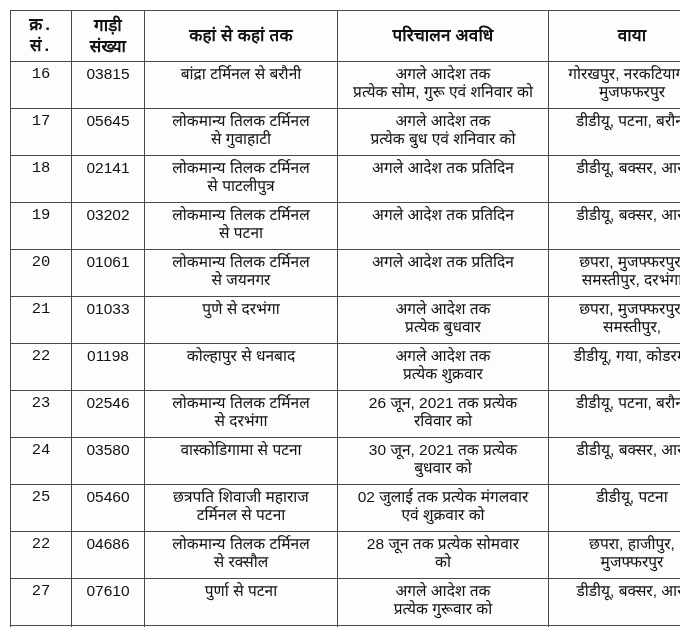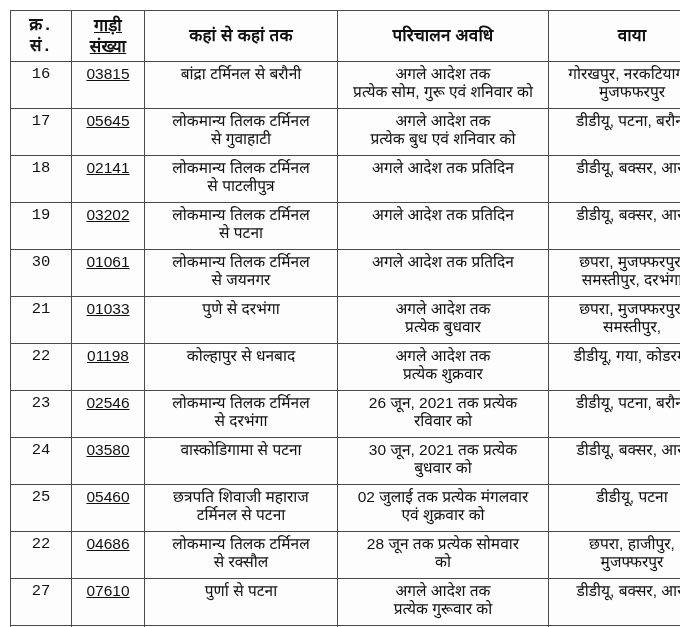--- a/index.html
+++ b/index.html
@@ -49,21 +49,20 @@
     font-weight: normal;
   }
   td.col-sno,
   th.col-sno {
     width: 52px;
     font-family: Liberation Mono, monospace;
   }
   td.col-num,
   th.col-num {
     width: 64px;
-    text-decoration: underline;
   }
   td.col-route,
   th.col-route {
     width: 184px;
     margin-left: 8px;
   }
   td.col-period,
   th.col-period {
     width: 202px;
   }
@@ -202,21 +201,21 @@
               <span>अगले आदेश तक प्रतिदिन</span>
             </span>
           </td>
           <td class="col-via">
             <span class="cell-lines">
               <span>डीडीयू, बक्सर, आरा</span>
             </span>
           </td>
         </tr>
         <tr>
-          <td class="col-sno">30</td>
+          <td class="col-sno">20</td>
           <td class="col-num">01061</td>
           <td class="col-route">
             <span class="cell-lines">
               <span>लोकमान्य तिलक टर्मिनल</span>
               <span>से जयनगर</span>
             </span>
           </td>
           <td class="col-period">
             <span class="cell-lines">
               <span>अगले आदेश तक प्रतिदिन</span>

